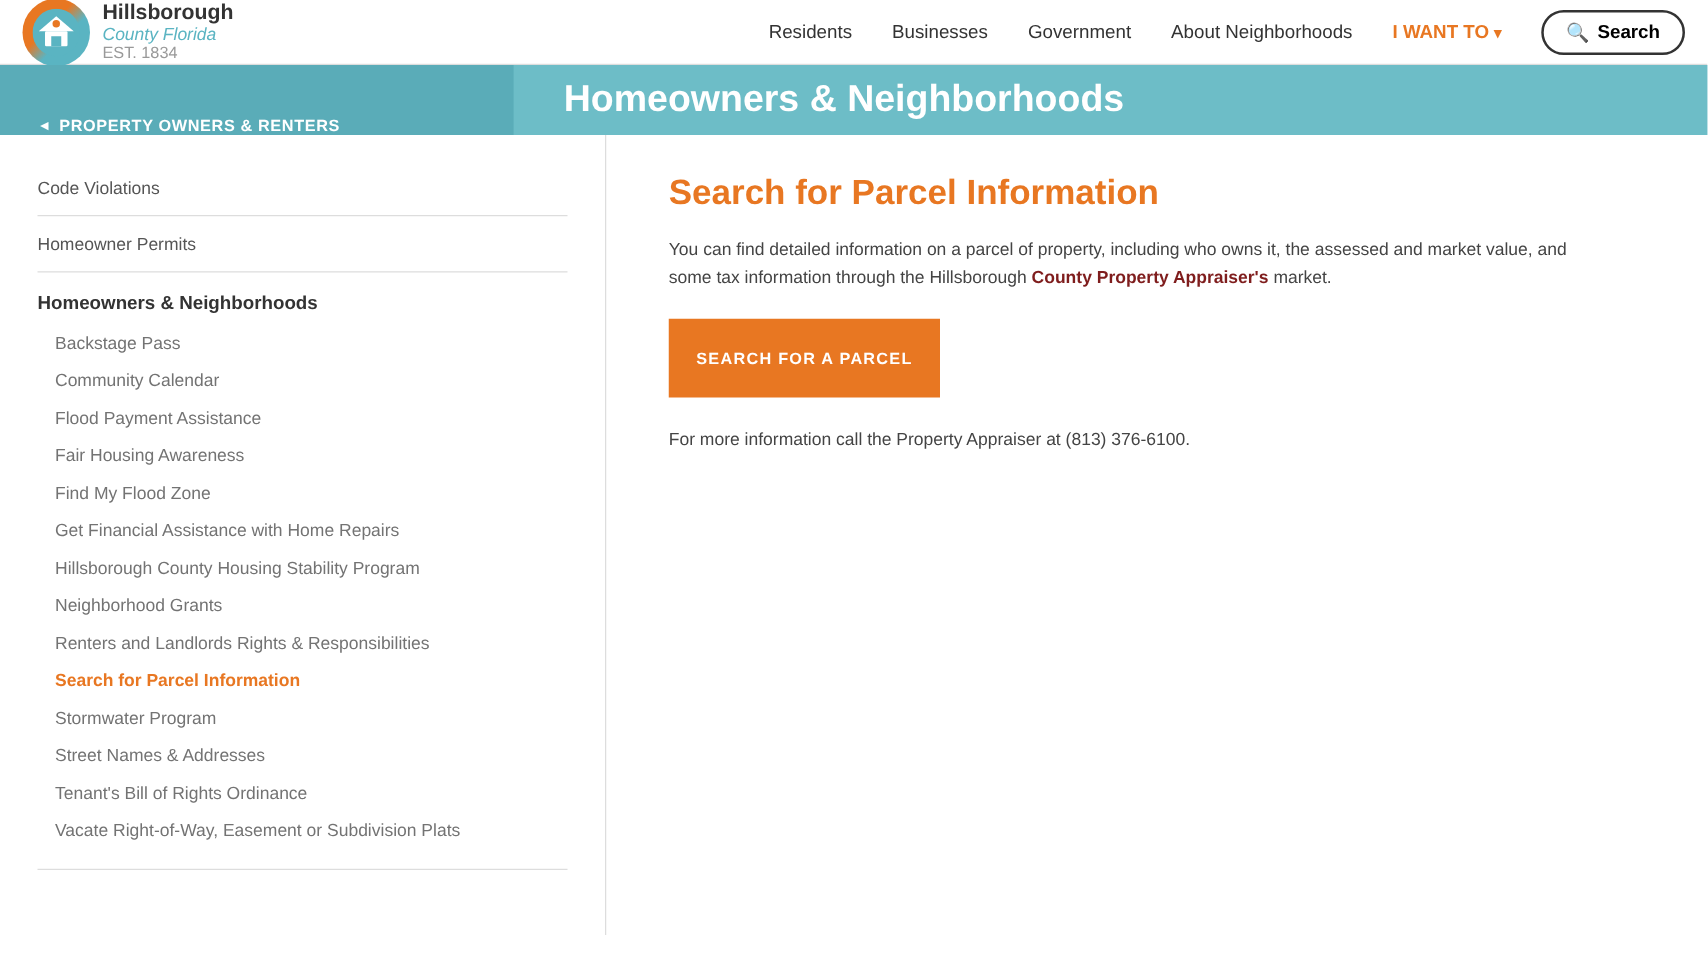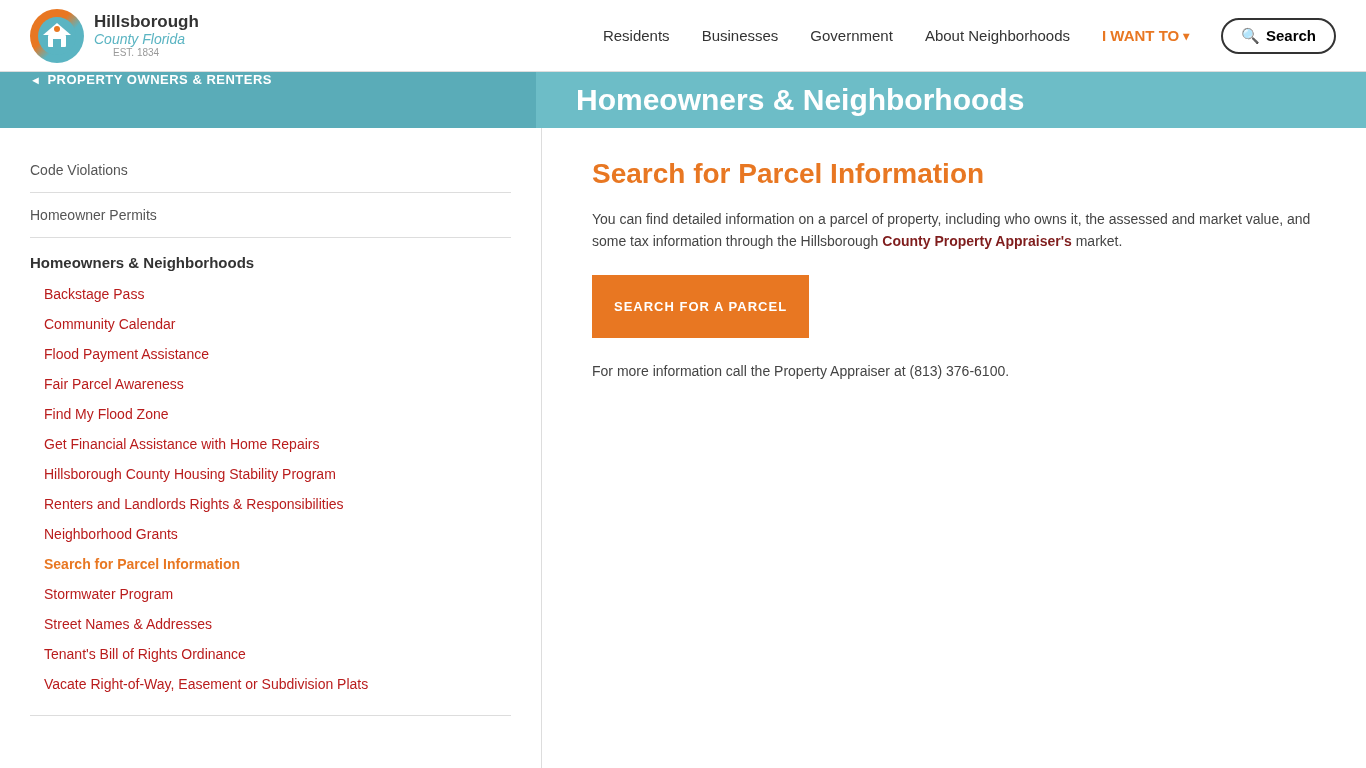--- a/index.html
+++ b/index.html
@@ -3,22 +3,22 @@
   <meta charset="utf-8">
   <style>
     * { margin: 0; padding: 0; box-sizing: border-box; }
     body { font-family: Arial, sans-serif; font-size: 14px; color: #333; background: #fff; width: 1366px; min-height: 768px; }
 
     
     .header {
       display: flex;
       align-items: center;
       justify-content: space-between;
-      padding: 0 30px;
-      height: 72px;
+      padding: 0 18px;
+      height: 52px;
       background: #fff;
       border-bottom: 1px solid #ddd;
     }
     .logo-area {
       display: flex;
       align-items: center;
       gap: 10px;
     }
     .logo-circle {
       width: 54px;
@@ -28,21 +28,21 @@
       display: flex;
       align-items: center;
       justify-content: center;
       overflow: hidden;
       flex-shrink: 0;
     }
     .logo-circle svg { width: 38px; height: 38px; }
     .logo-text { display: flex; flex-direction: column; line-height: 1.1; }
     .logo-text .county { font-size: 17px; font-weight: 700; color: #333; }
     .logo-text .state { font-size: 14px; color: #5ab4c2; font-style: italic; }
-    .logo-text .est { font-size: 10px; color: #999; margin-left: 19px; }
+    .logo-text .est { font-size: 13px; color: #999; }
 
     .nav-area {
       display: flex;
       align-items: center;
       gap: 32px;
     }
     .nav-link {
       font-size: 15px;
       color: #333;
       text-decoration: none;
@@ -73,23 +73,23 @@
     
     .subnav-bar {
       background: #6dbdc7;
       display: flex;
       align-items: stretch;
       min-height: 56px;
     }
     .subnav-left {
       background: #5aacb8;
       display: flex;
-      align-items: flex-start;
+      align-items: flex-end;
       padding: 0 30px;
-      width: 536px;
+      width: 411px;
       flex-shrink: 0;
       cursor: pointer;
     }
     .subnav-left-text {
       color: #fff;
       font-size: 13px;
       font-weight: 700;
       letter-spacing: 0.5px;
       text-transform: uppercase;
       display: flex;
@@ -110,42 +110,42 @@
     }
 
     
     .main-content {
       display: flex;
       min-height: 640px;
     }
 
     
     .sidebar {
-      width: 542px;
+      width: 485px;
       flex-shrink: 0;
       padding: 20px 30px;
       border-right: 1px solid #ddd;
     }
     .sidebar-item-top {
       padding: 14px 0;
       border-bottom: 1px solid #ddd;
       font-size: 14px;
       color: #555;
       cursor: pointer;
     }
     .sidebar-section-title {
       padding: 16px 0 8px 0;
       font-size: 15px;
       font-weight: 700;
       color: #333;
     }
     .sidebar-sub-item {
       padding: 7px 0 7px 14px;
       font-size: 14px;
-      color: #b91c1c;
+      color: #737373;
       cursor: pointer;
     }
     .sidebar-sub-item.active {
       color: #e87722;
       font-weight: 700;
     }
 
     
     .page-content {
       flex: 1;
@@ -243,26 +243,26 @@
 
   <aside class="sidebar">
     <div class="sidebar-item-top">Code Violations</div>
     <div class="sidebar-item-top">Homeowner Permits</div>
 
     <div class="sidebar-section-title">Homeowners &amp; Neighborhoods</div>
 
     <div class="sidebar-sub-item">Backstage Pass</div>
     <div class="sidebar-sub-item">Community Calendar</div>
     <div class="sidebar-sub-item">Flood Payment Assistance</div>
-    <div class="sidebar-sub-item">Fair Parcel Awareness</div>
+    <div class="sidebar-sub-item">Fair Housing Awareness</div>
     <div class="sidebar-sub-item">Find My Flood Zone</div>
     <div class="sidebar-sub-item">Get Financial Assistance with Home Repairs</div>
     <div class="sidebar-sub-item">Hillsborough County Housing Stability Program</div>
+    <div class="sidebar-sub-item">Neighborhood Grants</div>
     <div class="sidebar-sub-item">Renters and Landlords Rights &amp; Responsibilities</div>
-    <div class="sidebar-sub-item">Neighborhood Grants</div>
     <div class="sidebar-sub-item active">Search for Parcel Information</div>
     <div class="sidebar-sub-item">Stormwater Program</div>
     <div class="sidebar-sub-item">Street Names &amp; Addresses</div>
     <div class="sidebar-sub-item">Tenant's Bill of Rights Ordinance</div>
     <div class="sidebar-sub-item">Vacate Right-of-Way, Easement or Subdivision Plats</div>
 
     <div style="border-top: 1px solid #ddd; margin-top: 16px;"></div>
   </aside>
 
   <main class="page-content">

